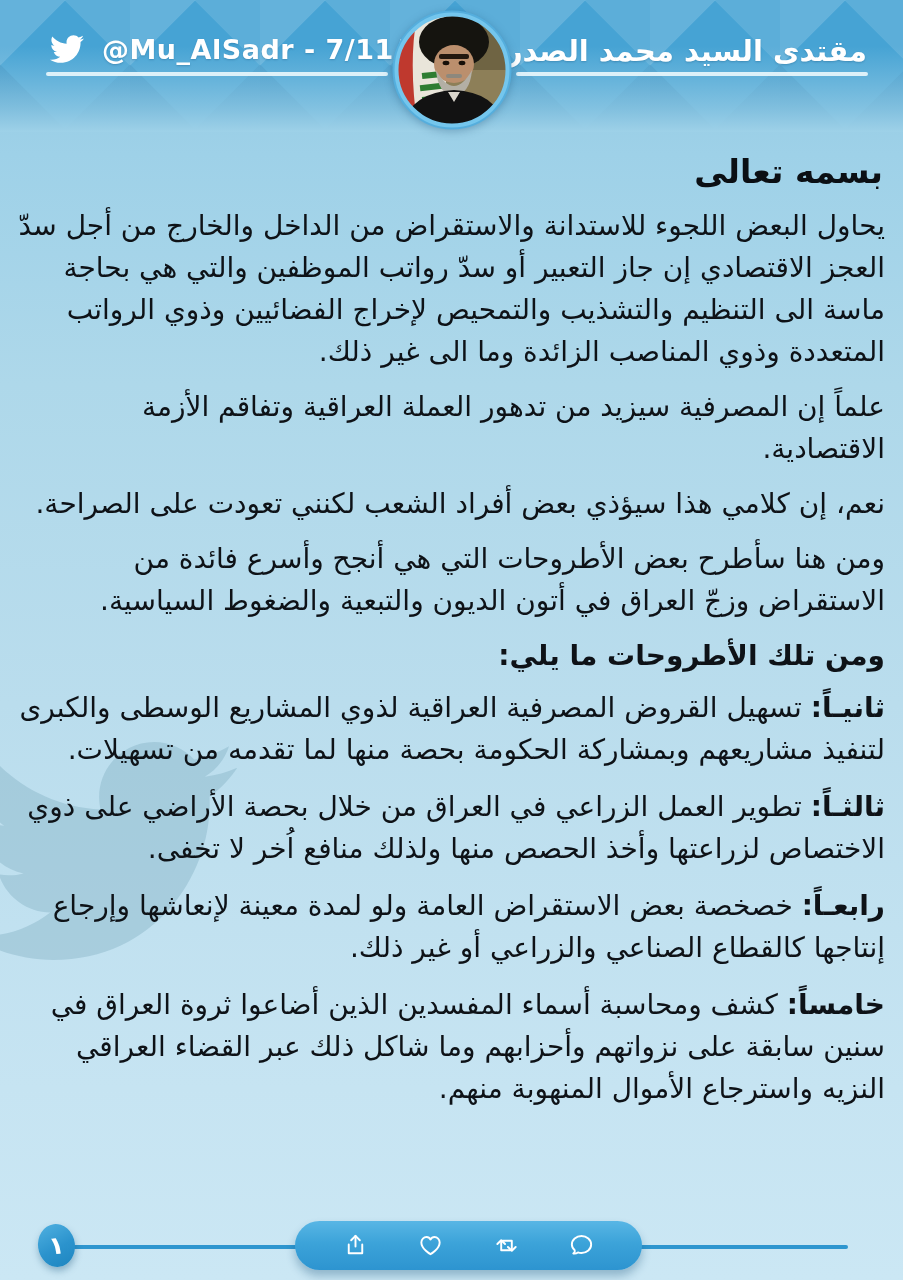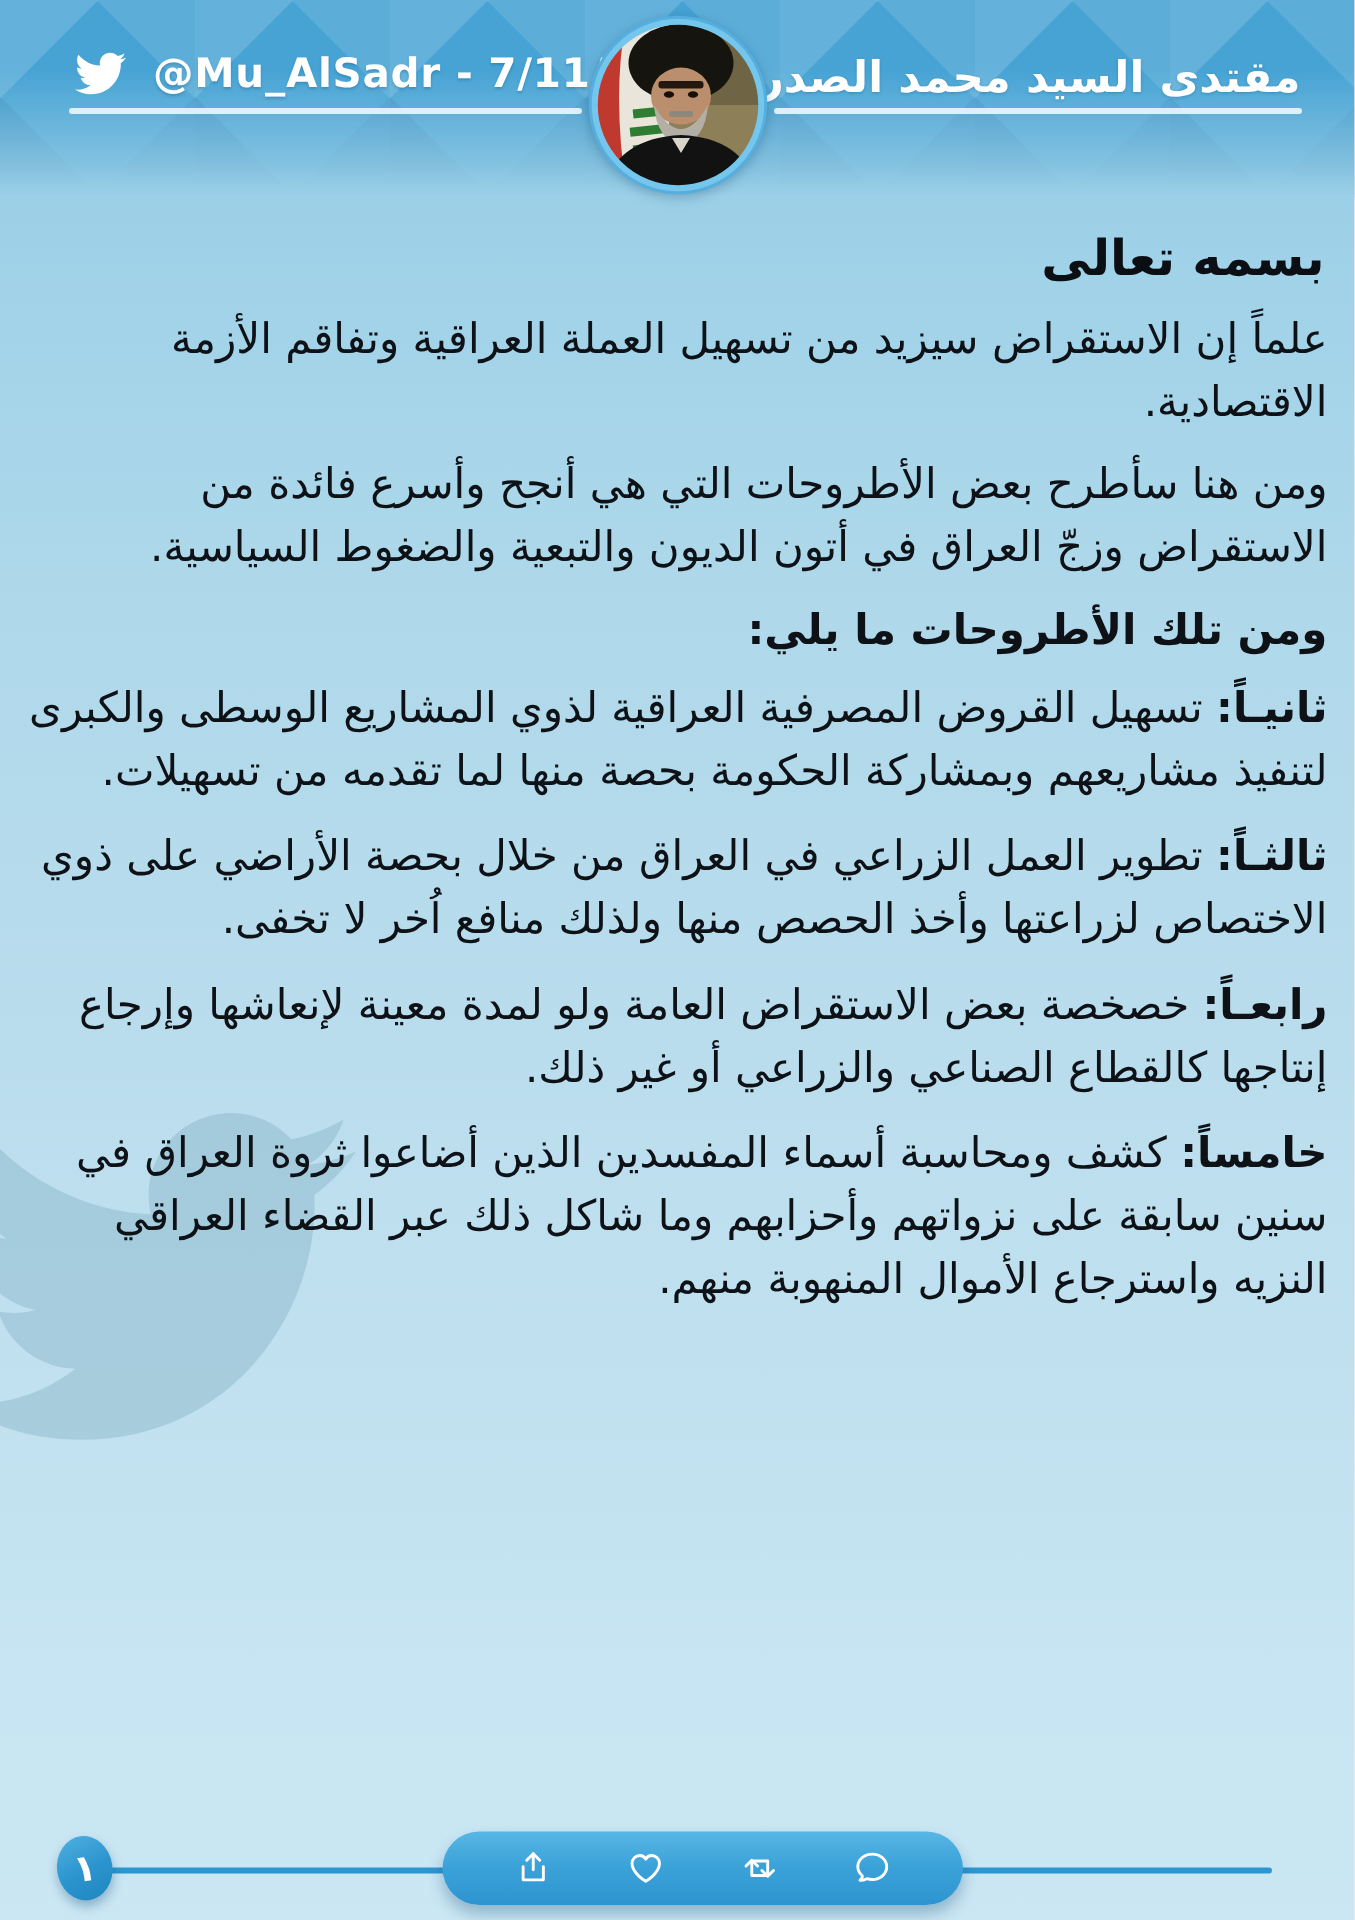--- a/index.html
+++ b/index.html
@@ -135,21 +135,23 @@
 
   <div class="content">
     <div class="watermark">
       <svg viewBox="0 0 24 24">
           <path fill="#85b2c5" d="M23.954 4.569c-.885.389-1.83.654-2.825.775 1.014-.611 1.794-1.574 2.163-2.723-.951.555-2.005.959-3.127 1.184-.896-.959-2.173-1.559-3.591-1.559-2.717 0-4.92 2.203-4.92 4.917 0 .39.045.765.127 1.124C7.691 8.094 4.066 6.13 1.64 3.161c-.427.722-.666 1.561-.666 2.475 0 1.71.87 3.213 2.188 4.096-.807-.026-1.566-.248-2.228-.616v.061c0 2.385 1.693 4.374 3.946 4.827-.413.111-.849.171-1.296.171-.314 0-.615-.03-.916-.086.631 1.953 2.445 3.377 4.604 3.417-1.68 1.319-3.809 2.105-6.102 2.105-.39 0-.779-.023-1.17-.067 2.189 1.394 4.768 2.209 7.557 2.209 9.054 0 13.999-7.496 13.999-13.986 0-.209 0-.42-.015-.63.961-.689 1.8-1.56 2.46-2.548z"></path>
         </svg>
     </div>
 
     <h1 class="basmala">بسمه تعالى</h1>
 
-    <p class="para">علماً إن الاستقراض سيزيد من تسهيل العملة العراقية وتفاقم الأزمة الاقتصادية.</p>
+    <p class="para">يحاول البعض اللجوء للاستدانة والاستقراض من الداخل والخارج من أجل سدّ العجز الاقتصادي إن جاز التعبير أو سدّ رواتب الموظفين والتي هي بحاجة ماسة الى التنظيم والتشذيب والتمحيص لإخراج الفضائيين وذوي الرواتب المتعددة وذوي المناصب الزائدة وما الى غير ذلك.</p>
+    <p class="para">علماً إن المصرفية سيزيد من تدهور العملة العراقية وتفاقم الأزمة الاقتصادية.</p>
+    <p class="para">نعم، إن كلامي هذا سيؤذي بعض أفراد الشعب لكنني تعودت على الصراحة.</p>
     <p class="para">ومن هنا سأطرح بعض الأطروحات التي هي أنجح وأسرع فائدة من الاستقراض وزجّ العراق في أتون الديون والتبعية والضغوط السياسية.</p>
 
     <p class="list-heading">ومن تلك الأطروحات ما يلي:</p>
 
     <p class="proposal"><b>ثانيـاً:</b> <span>تسهيل القروض المصرفية العراقية لذوي المشاريع الوسطى والكبرى لتنفيذ مشاريعهم وبمشاركة الحكومة بحصة منها لما تقدمه من تسهيلات.</span></p>
     <p class="proposal"><b>ثالثـاً:</b> <span>تطوير العمل الزراعي في العراق من خلال بحصة الأراضي على ذوي الاختصاص لزراعتها وأخذ الحصص منها ولذلك منافع اُخر لا تخفى.</span></p>
     <p class="proposal"><b>رابعـاً:</b> <span>خصخصة بعض الاستقراض العامة ولو لمدة معينة لإنعاشها وإرجاع إنتاجها كالقطاع الصناعي والزراعي أو غير ذلك.</span></p>
     <p class="proposal"><b>خامساً:</b> <span>كشف ومحاسبة أسماء المفسدين الذين أضاعوا ثروة العراق في سنين سابقة على نزواتهم وأحزابهم وما شاكل ذلك عبر القضاء العراقي النزيه واسترجاع الأموال المنهوبة منهم.</span></p>
   </div>
 

